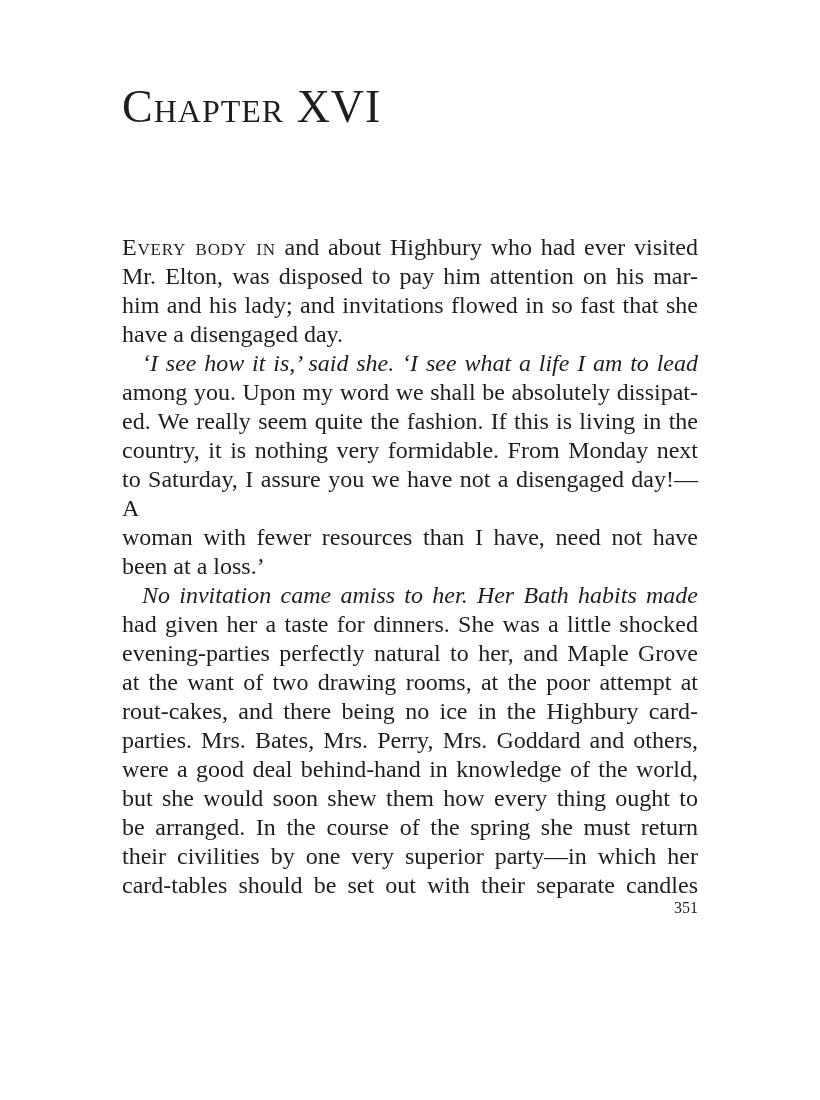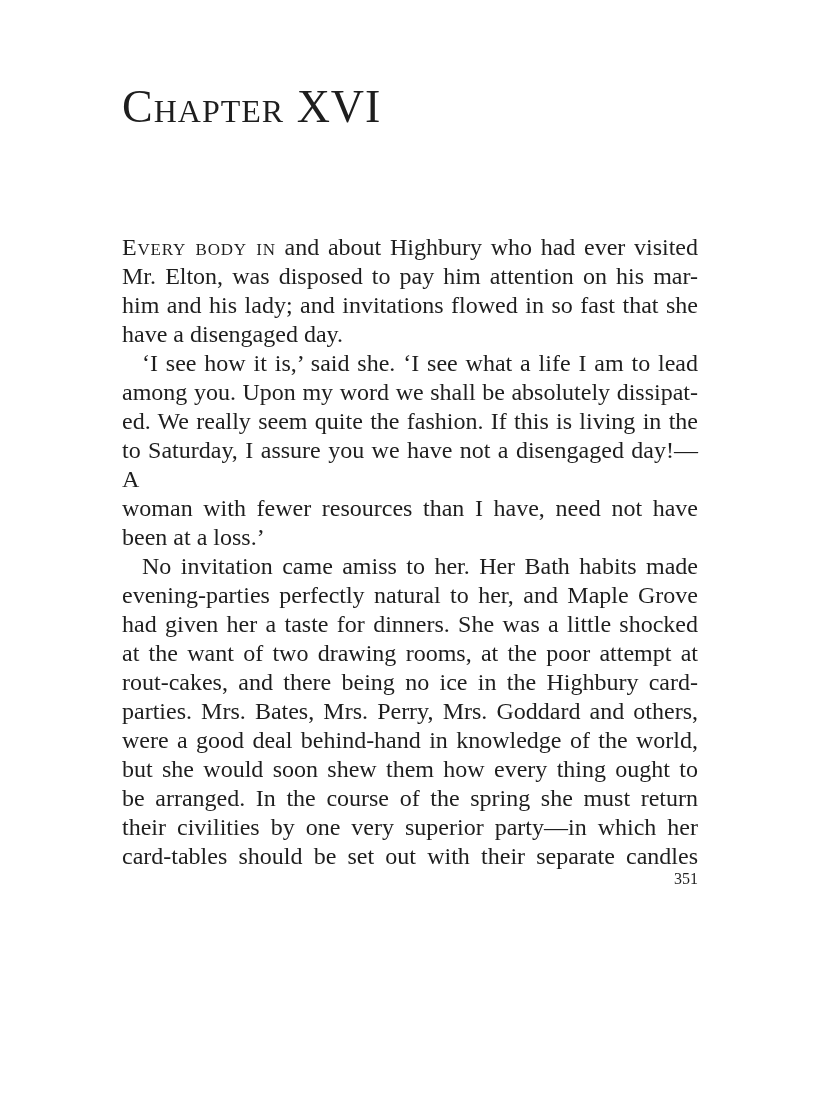--- a/index.html
+++ b/index.html
@@ -38,20 +38,21 @@
     text-align: justify;
     text-align-last: justify;
     text-justify: inter-word;
     white-space: normal;
   }
   .line.para-end {
     text-align-last: left;
   }
   .line.indented {
     text-indent: 20px;
+    font-style: italic;
   }
   .smallcaps {
     font-variant: small-caps;
     letter-spacing: 0.8px;
   }
   .page-number {
     text-align: right;
     font-size: 16px;
     line-height: 16px;
   }
@@ -66,28 +67,29 @@
       <div>
         <div class="line"><span class="smallcaps">Every body in</span> and about Highbury who had ever visited</div>
         <div class="line">Mr. Elton, was disposed to pay him attention on his mar-</div>
         <div class="line">him and his lady; and invitations flowed in so fast that she</div>
         <div class="line para-end">have a disengaged day.</div>
       </div>
       <div>
         <div class="line indented">‘I see how it is,’ said she. ‘I see what a life I am to lead</div>
         <div class="line">among you. Upon my word we shall be absolutely dissipat-</div>
         <div class="line">ed. We really seem quite the fashion. If this is living in the</div>
+        <div class="line">country, it is nothing very formidable. From Monday next</div>
         <div class="line">to Saturday, I assure you we have not a disengaged day!—A</div>
         <div class="line">woman with fewer resources than I have, need not have</div>
         <div class="line para-end">been at a loss.’</div>
       </div>
       <div>
         <div class="line indented">No invitation came amiss to her. Her Bath habits made</div>
+        <div class="line">had given her a taste for dinners. She was a little shocked</div>
         <div class="line">evening-parties perfectly natural to her, and Maple Grove</div>
-        <div class="line">had given her a taste for dinners. She was a little shocked</div>
         <div class="line">at the want of two drawing rooms, at the poor attempt at</div>
         <div class="line">rout-cakes, and there being no ice in the Highbury card-</div>
         <div class="line">parties. Mrs. Bates, Mrs. Perry, Mrs. Goddard and others,</div>
         <div class="line">were a good deal behind-hand in knowledge of the world,</div>
         <div class="line">but she would soon shew them how every thing ought to</div>
         <div class="line">be arranged. In the course of the spring she must return</div>
         <div class="line">their civilities by one very superior party—in which her</div>
         <div class="line">card-tables should be set out with their separate candles</div>
       </div>
     </div>

